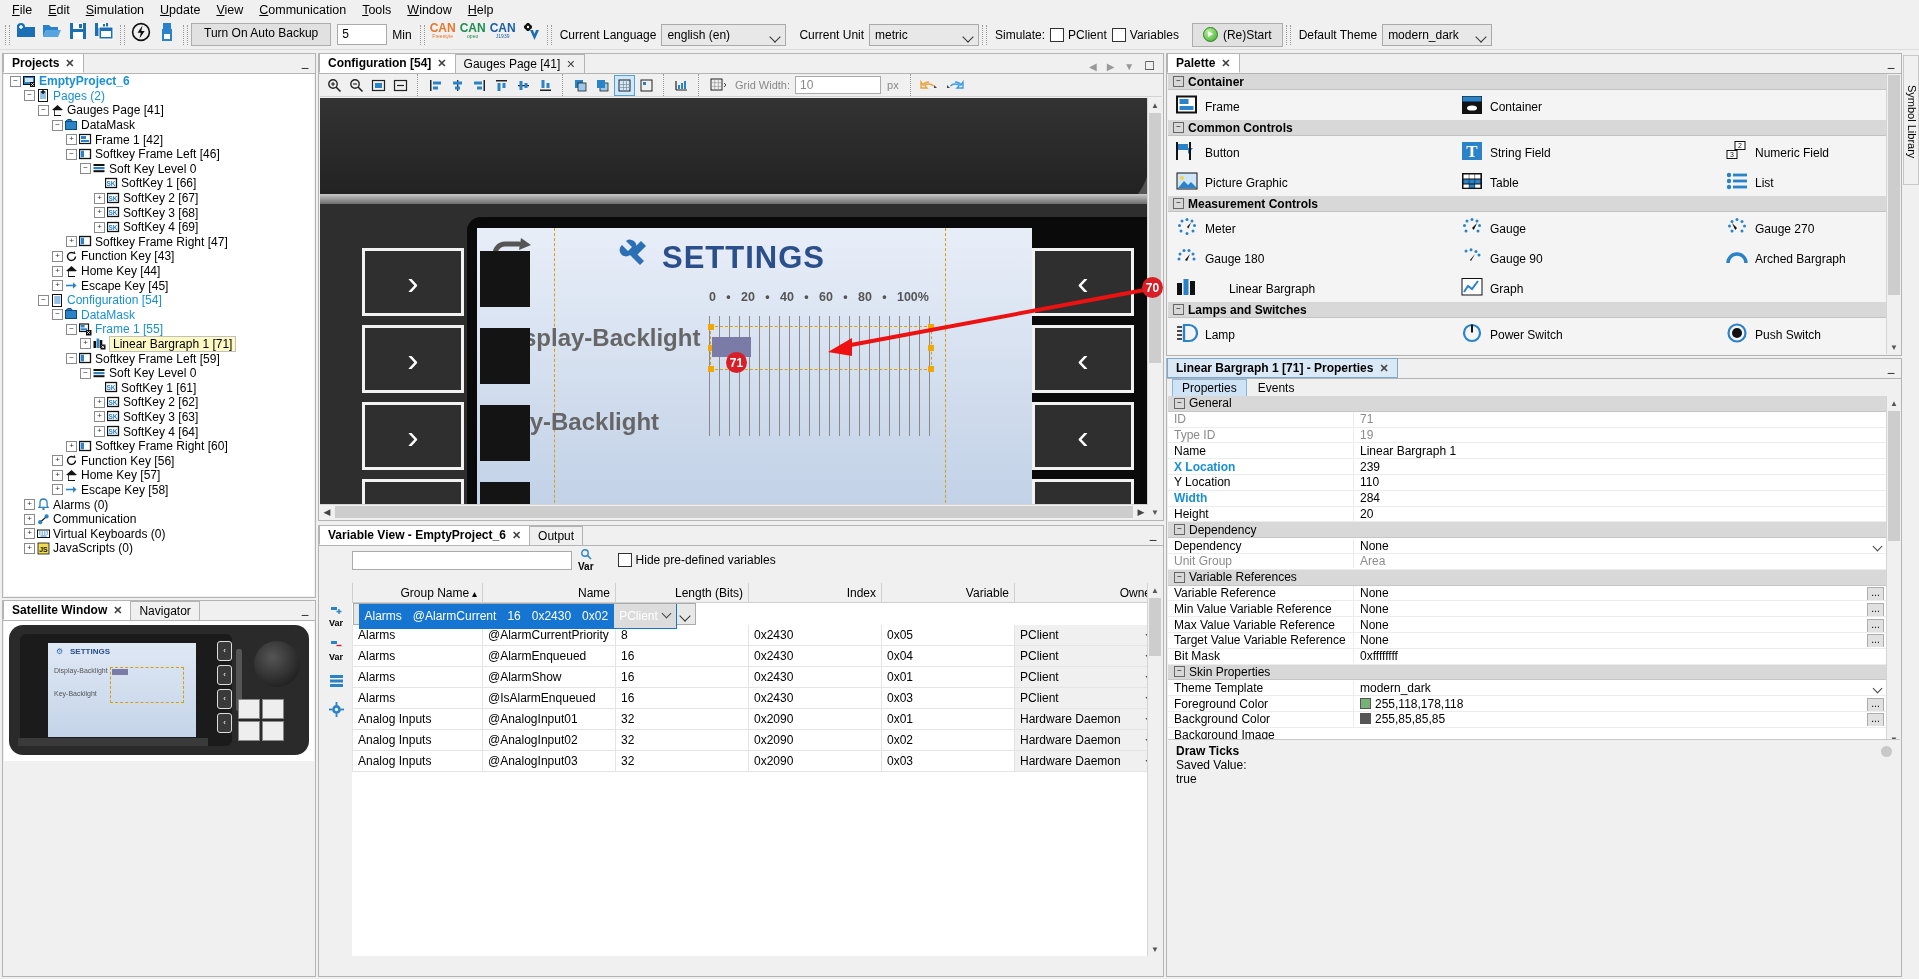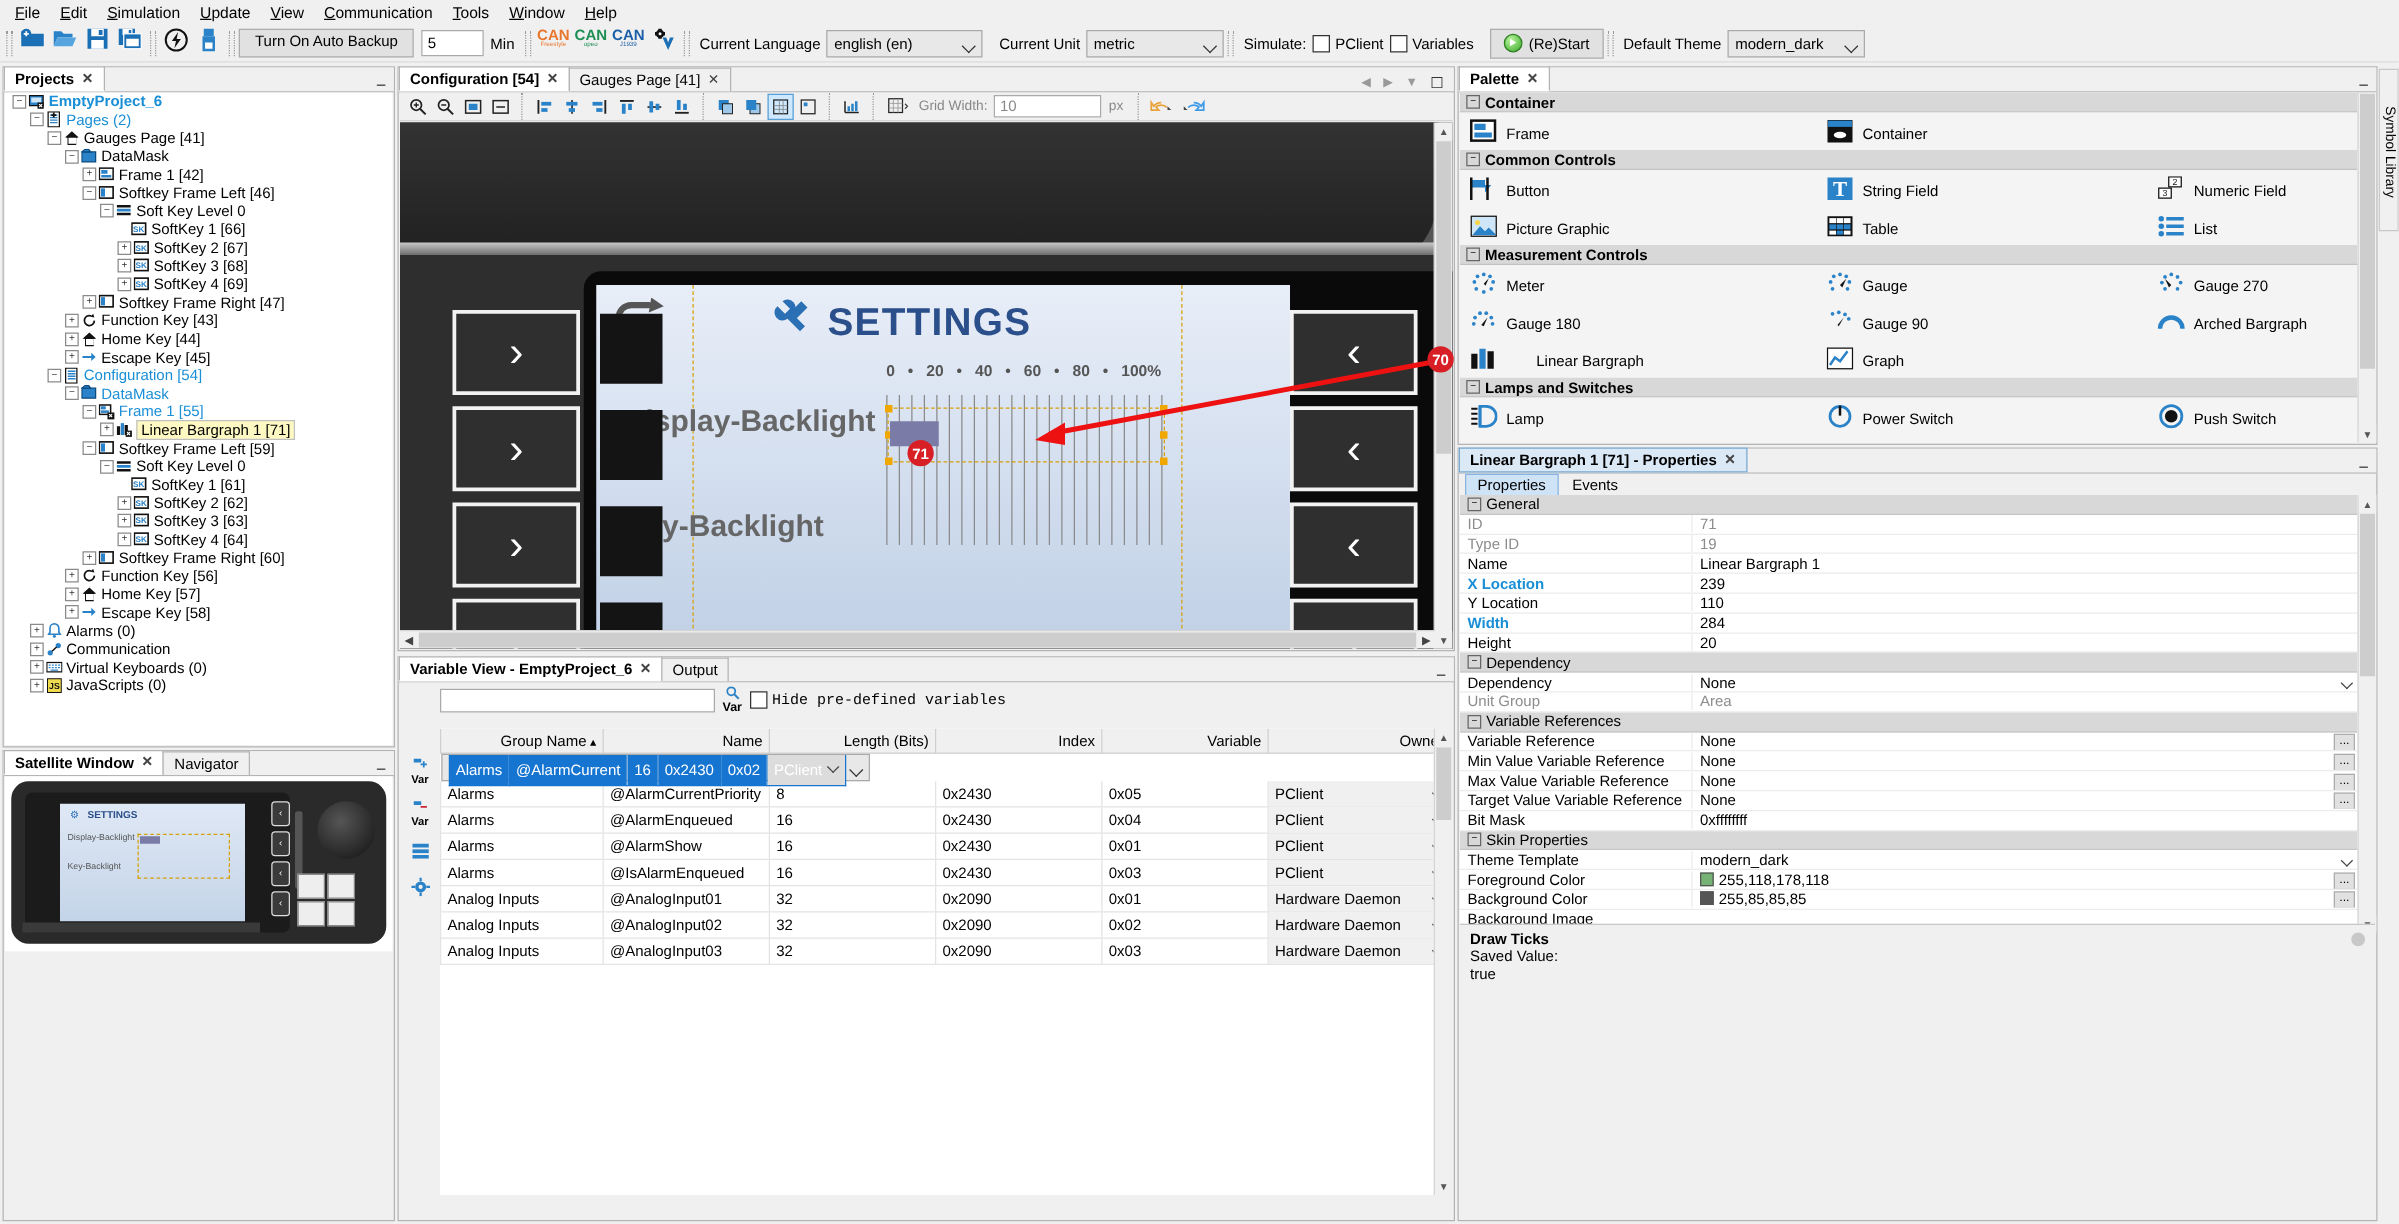--- a/index.html
+++ b/index.html
@@ -827,21 +827,21 @@
 
     <div style="position:absolute;left:1px;top:20px;right:1px;height:28px;background:#f0f0f0;display:flex;align-items:center;padding-left:32px;">
       <input class="inp" style="width: 210px; height: 17px;" placeholder="">
       <div style="margin-left:6px;text-align:center;line-height:1;">
         <svg width="12" height="11" viewBox="0 0 12 11">
             <circle cx="5" cy="4" r="3.2" fill="none" stroke="#2a82c8" stroke-width="1.4"></circle>
             <path d="M7.4 6.4L11 10" stroke="#2a82c8" stroke-width="1.5"></path>
           </svg>
         <div style="font-size:10px;font-weight:bold;">Var</div>
       </div>
-      <div style="margin-left:6px;display:flex;font-family:Liberation Mono, monospace;">
+      <div style="margin-left:24px;display:flex;">
         <span class="cbx"></span>
         <span style="font-size:12px">Hide pre-defined variables</span>
       </div>
     </div>
 
     <div style="position:absolute;left:2px;top:50px;width:30px;bottom:1px;background:#f0f0f0;display:flex;flex-direction:column;align-items:center;gap:12px;padding-top:30px;">
       <div style="text-align:center;line-height:1;cursor:pointer">
         <svg width="13" height="11" viewBox="0 0 13 11">
             <path d="M2 1h6v3H2z" fill="#2a82c8"></path>
             <path d="M10 3v5M7.5 5.5h5" stroke="#2a82c8" stroke-width="1.4"></path>

